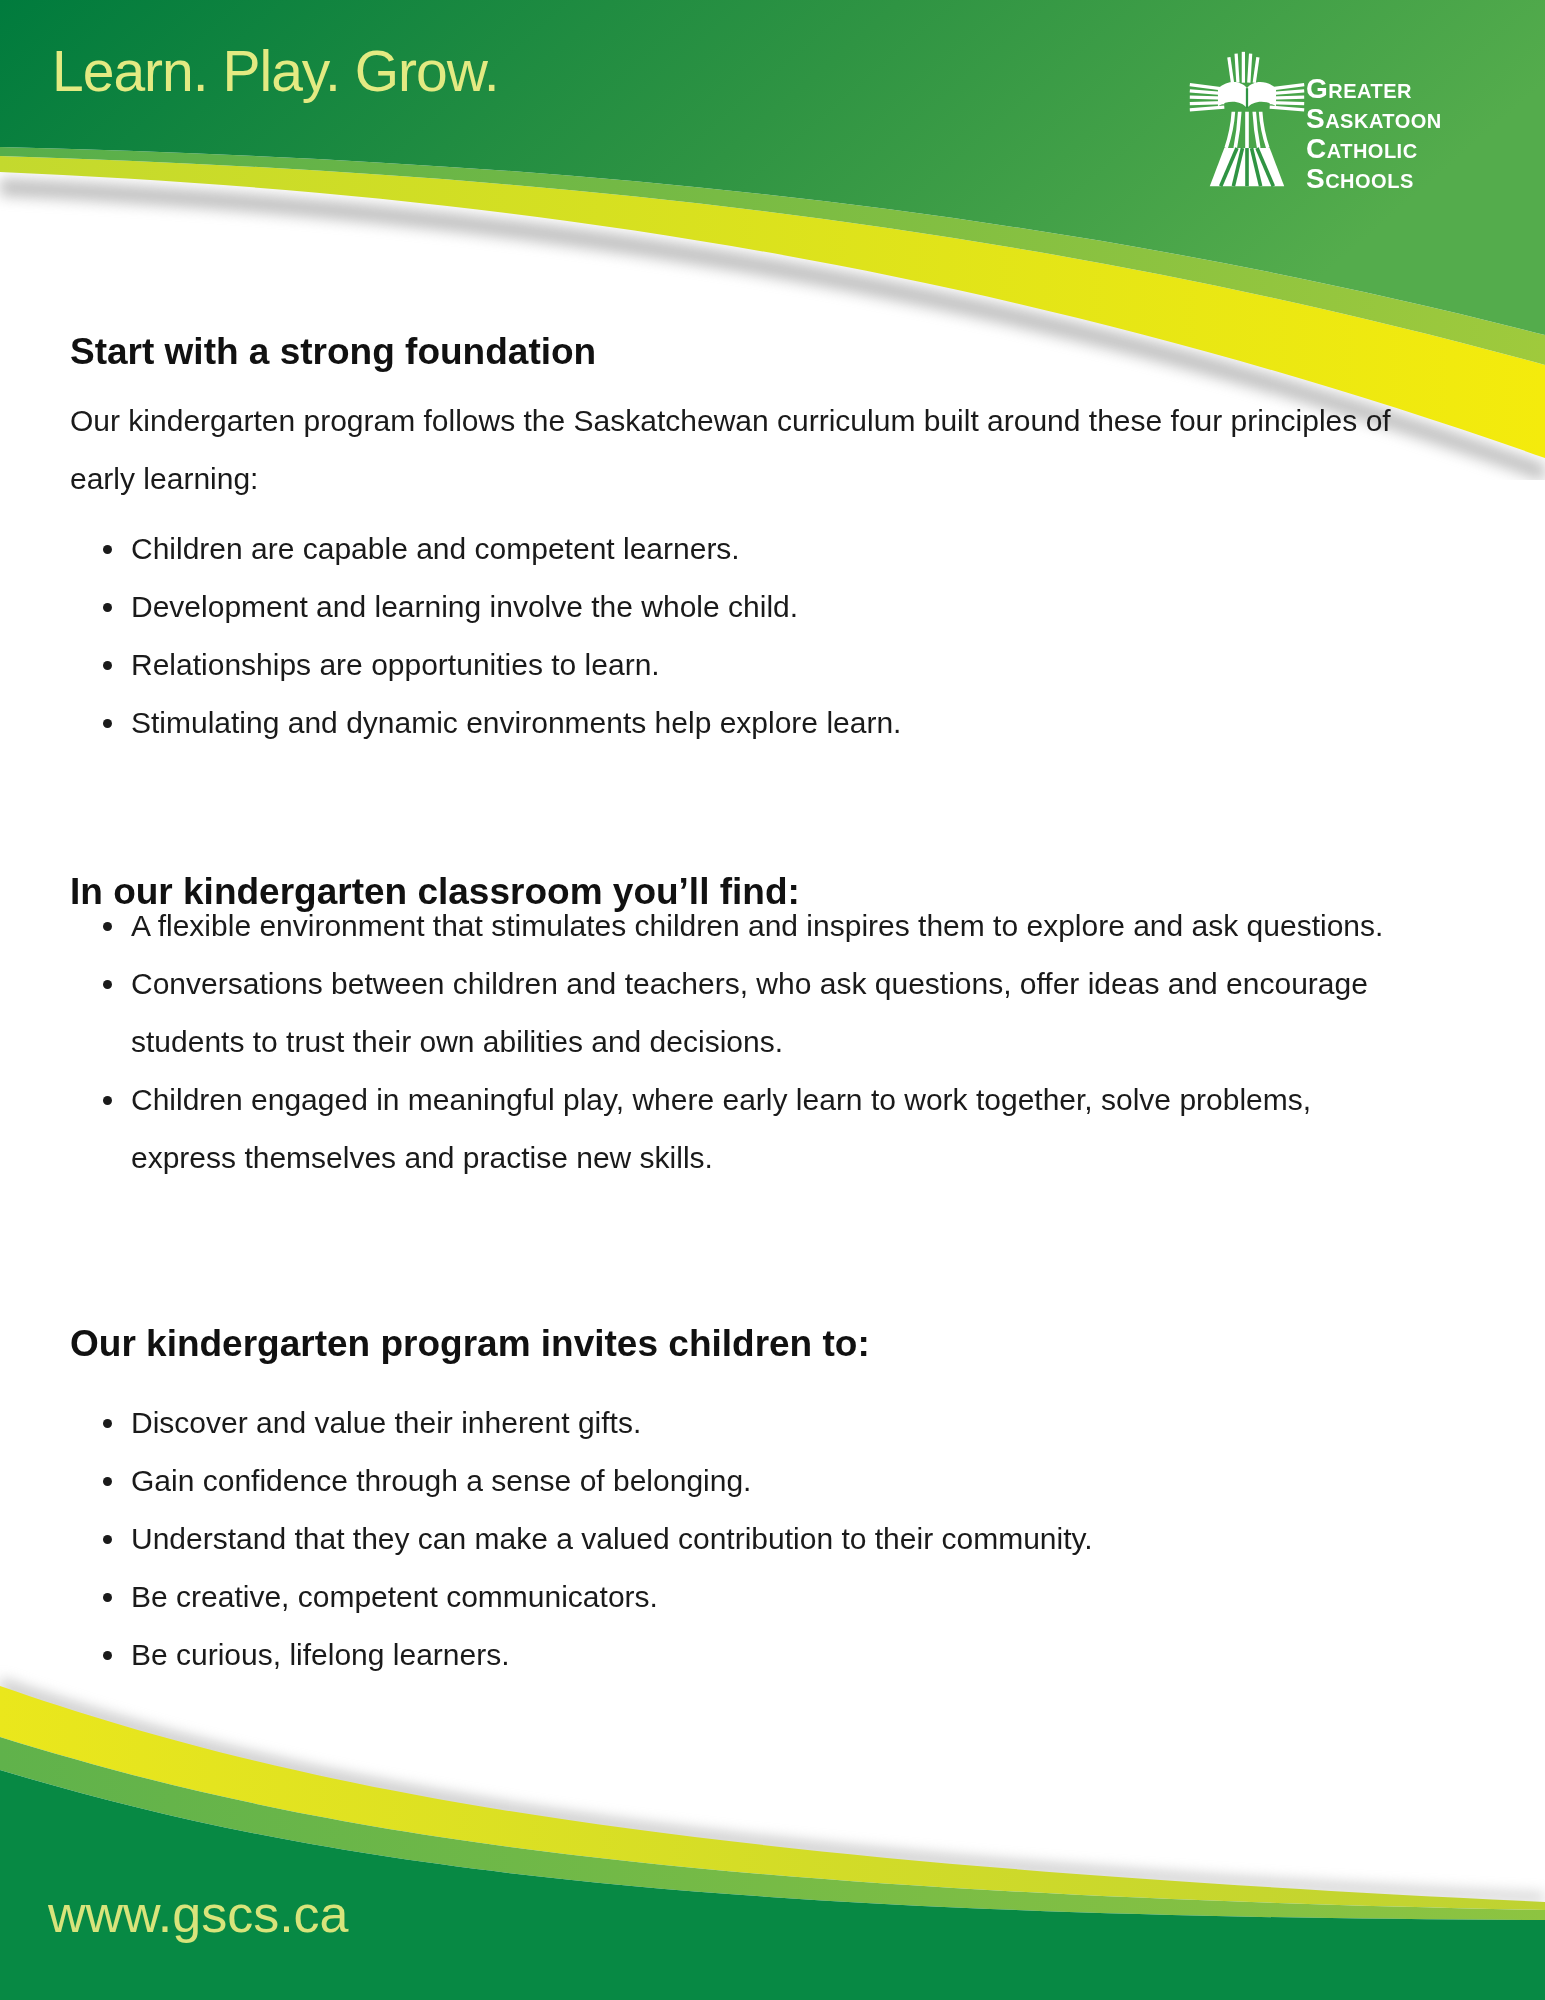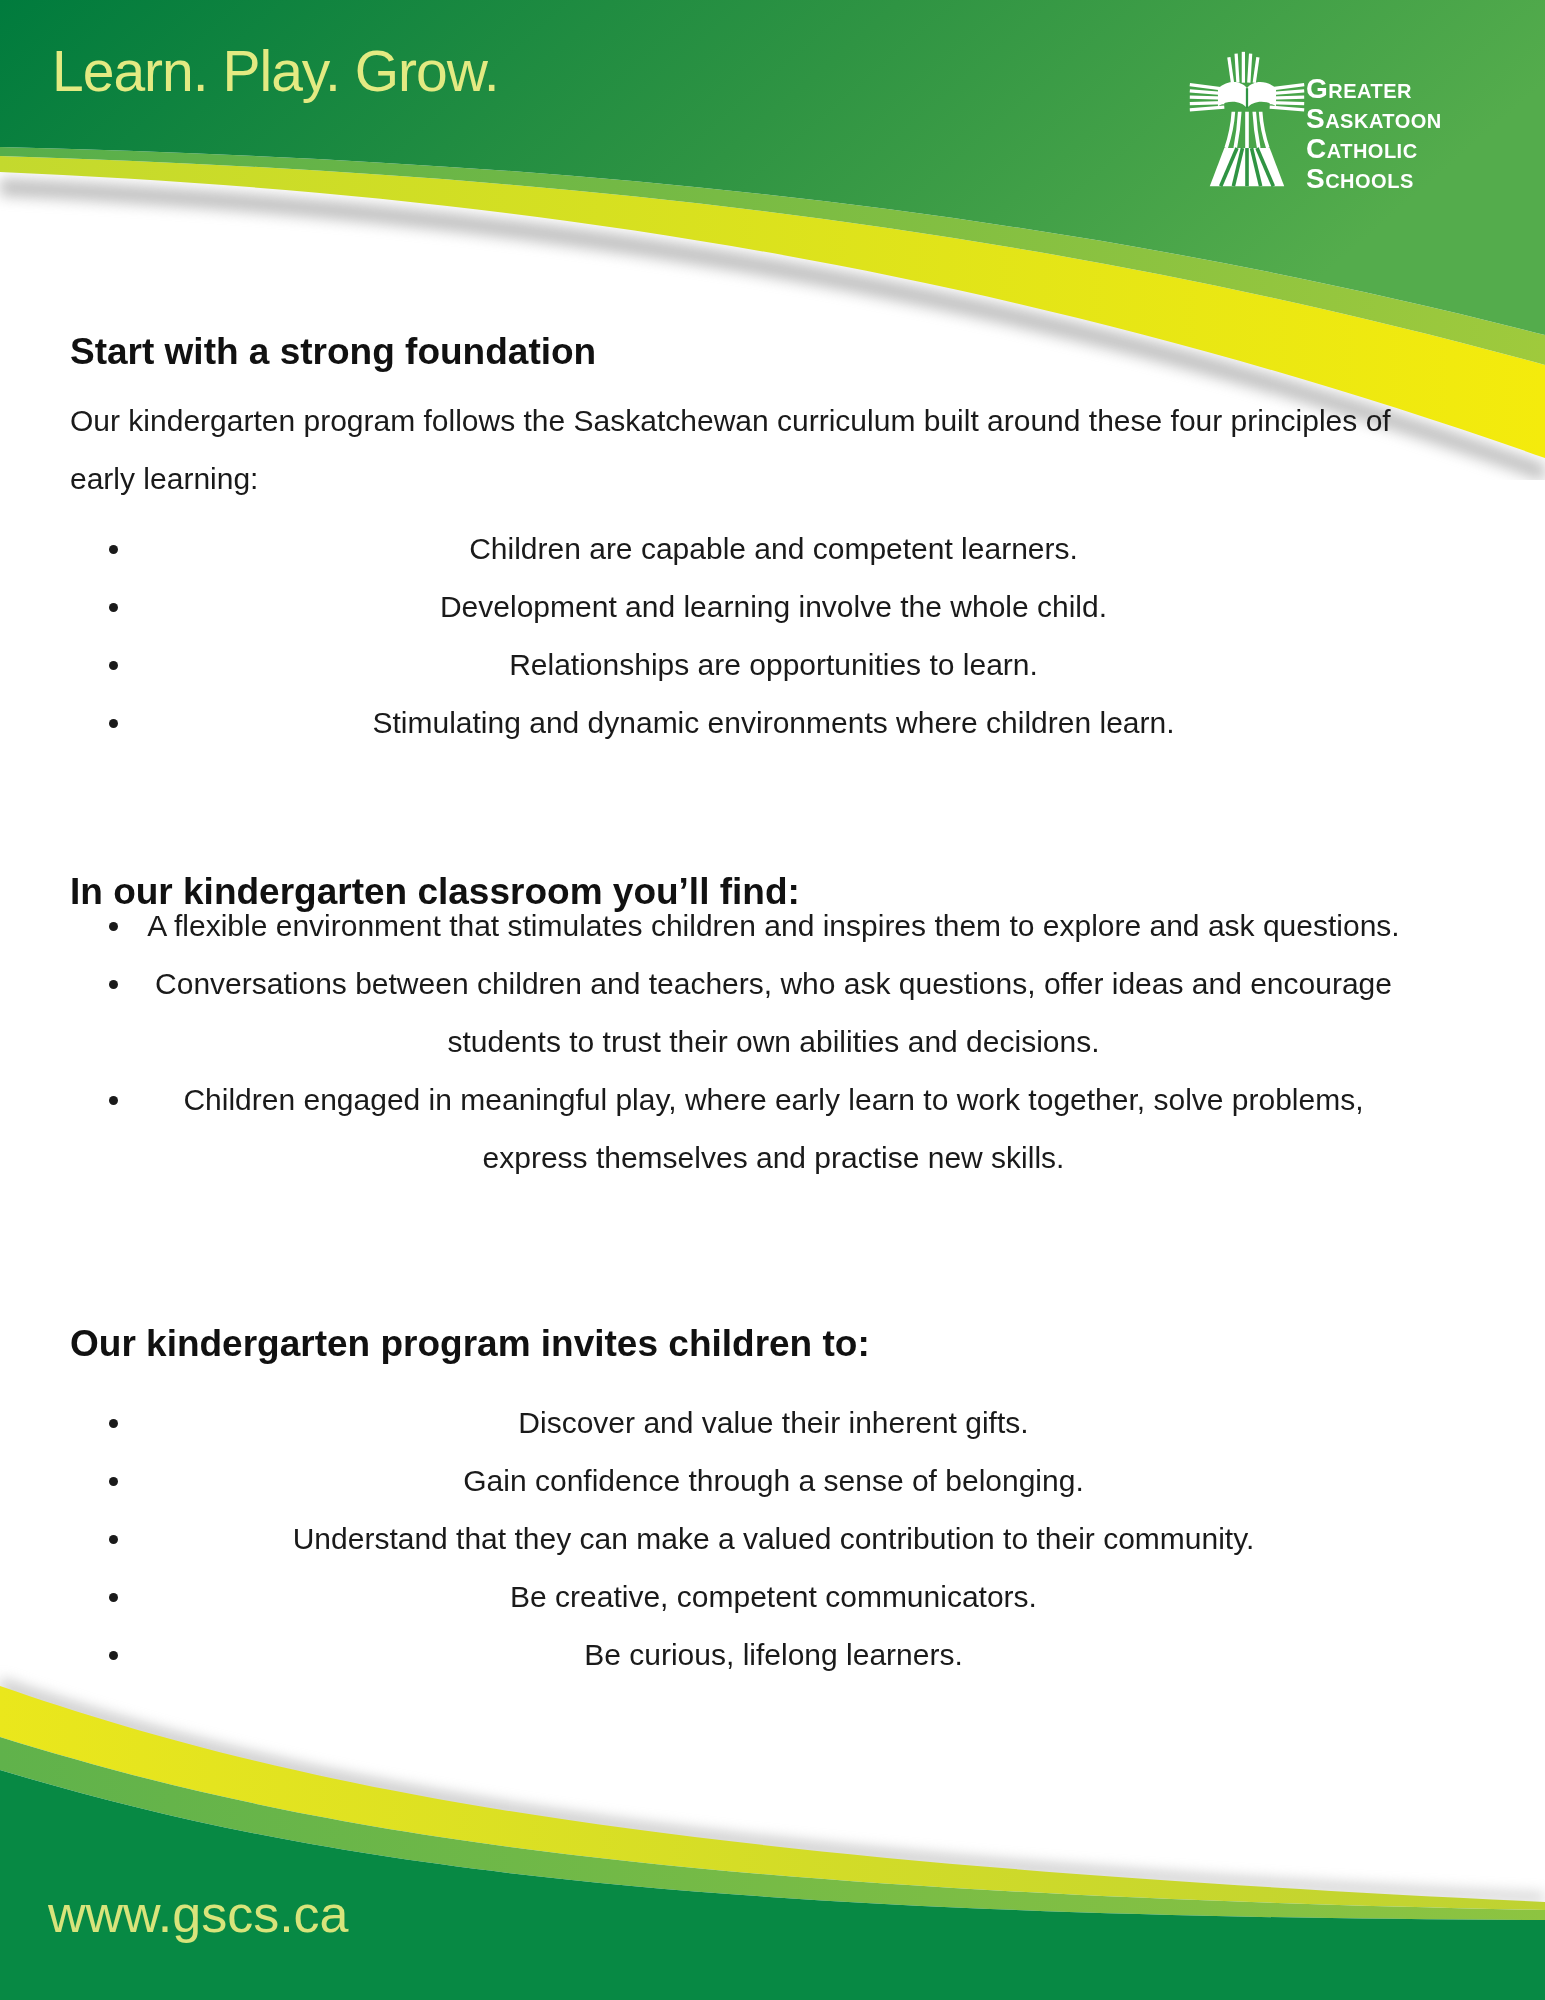--- a/index.html
+++ b/index.html
@@ -28,21 +28,21 @@
     position:absolute;left:70px;margin:0;
     font-size:37px;line-height:44px;font-weight:700;color:#111111;white-space:nowrap;
   }
   #h1{top:330px;}
   #h2{top:826px;margin-top:44px;}
   #h3{top:1322px;}
   .para{
     position:absolute;left:70px;top:392px;width:1370px;margin:0;
     font-size:30px;line-height:58px;color:#1a1a1a;
   }
-  ul.blist{position:absolute;left:80px;margin:0;padding:0;list-style:none;width:1330px;text-align:center;}
+  ul.blist{position:absolute;left:74px;margin:0;padding:0;list-style:none;width:1330px;}
   #list1{top:520px;}
   #list2{top:897px;}
   #list3{top:1394px;}
   ul.blist li{
     position:relative;padding-left:57px;margin:0;
     font-size:30px;line-height:58px;color:#1a1a1a;
   }
   ul.blist .dot{
     position:absolute;left:29px;top:25px;width:9px;height:9px;
     border-radius:50%;background:#1a1a1a;
@@ -141,21 +141,21 @@
 </div>
 
 <h2 id="h1" class="h">Start with a strong foundation</h2>
 
 <p class="para">Our kindergarten program follows the Saskatchewan curriculum built around these four principles of early learning:</p>
 
 <ul id="list1" class="blist">
   <li><span class="dot"></span><span>Children are capable and competent learners.</span></li>
   <li><span class="dot"></span><span>Development and learning involve the whole child.</span></li>
   <li><span class="dot"></span><span>Relationships are opportunities to learn.</span></li>
-  <li><span class="dot"></span><span>Stimulating and dynamic environments where children learn.</span></li>
+  <li><span class="dot"></span><span>Stimulating and dynamic environments help explore learn.</span></li>
 </ul>
 
 <h2 id="h2" class="h">In our kindergarten classroom you’ll find:</h2>
 
 <ul id="list2" class="blist">
   <li><span class="dot"></span><span>A flexible environment that stimulates children and inspires them to explore and ask questions.</span></li>
   <li><span class="dot"></span><span>Conversations between children and teachers, who ask questions, offer ideas and encourage students to trust their own abilities and decisions.</span></li>
   <li><span class="dot"></span><span>Children engaged in meaningful play, where early learn to work together, solve problems, express themselves and practise new skills.</span></li>
 </ul>
 

